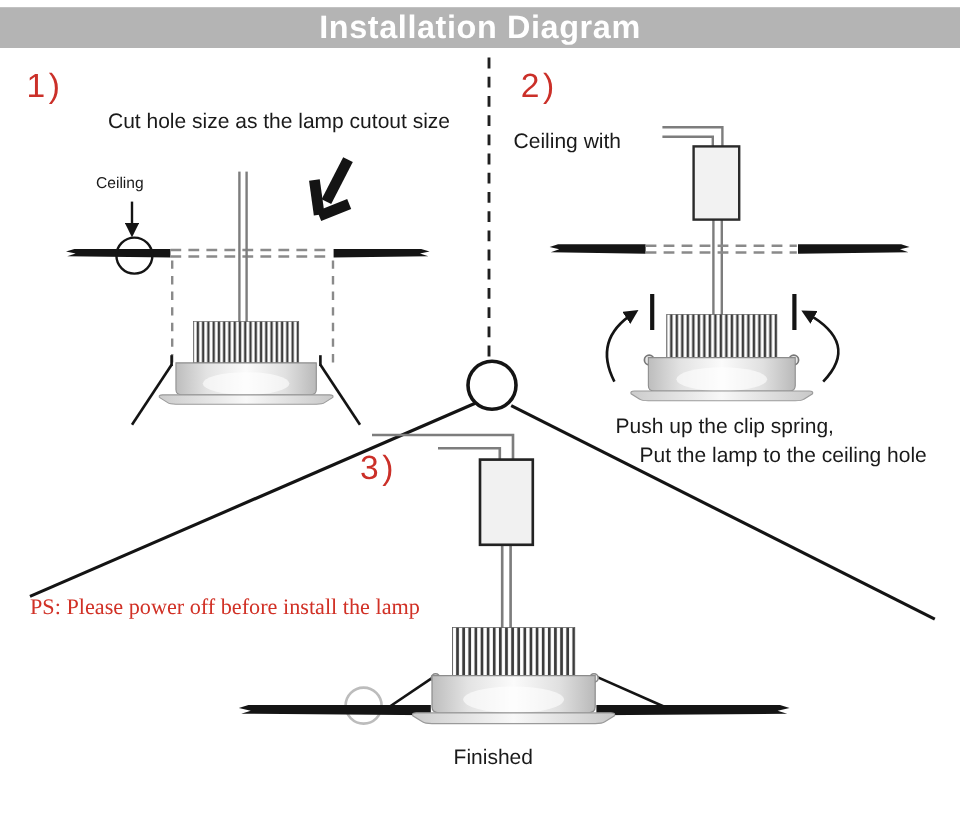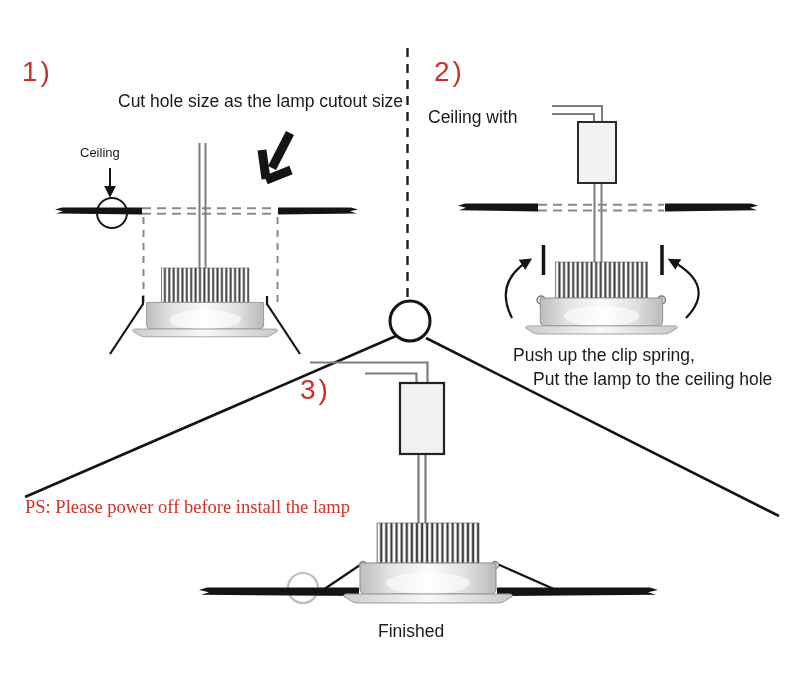--- a/index.html
+++ b/index.html
@@ -19,20 +19,21 @@
   .step-num { font-size:28px; color:#cb3029; letter-spacing:3px; }
   .caption  { font-size:17.5px; }
   .small-label { font-size:13px; }
   .red-note { font-size:18.5px; color:#d13126; }
 </style>
 </head>
 <body>
 
 <div id="stage">
 
+  <div class="title-bar">Installation Diagram</div>
 
   <svg class="scene" width="800" height="692" viewBox="0 0 800 692">
     <defs>
       <linearGradient id="bodyGrad" x1="0" y1="0" x2="1" y2="0">
         <stop offset="0" stop-color="#bdbdbd"></stop>
         <stop offset="0.22" stop-color="#e3e3e3"></stop>
         <stop offset="0.5" stop-color="#fbfbfb"></stop>
         <stop offset="0.78" stop-color="#e0e0e0"></stop>
         <stop offset="1" stop-color="#b9b9b9"></stop>
       </linearGradient>
@@ -152,21 +153,21 @@
         <line x1="363" y1="563" x2="323" y2="590" stroke="#141414" stroke-width="2.2"></line>
         <line x1="495" y1="563" x2="556" y2="590" stroke="#141414" stroke-width="2.2"></line>
         <circle cx="363" cy="565" r="3.5" fill="#eeeeee" stroke="#888888" stroke-width="1.3"></circle>
         <circle cx="495" cy="565" r="3.5" fill="#eeeeee" stroke="#888888" stroke-width="1.3"></circle>
       </g>
       <use href="#lamp" transform="translate(343,523)"></use>
     </g>
   </svg>
 
   <div class="txt step-num" style="left:22px; top:56px;">1)</div>
-  <div class="txt caption" style="left:90px; top:91px;margin-left:28px;">Cut hole size as the lamp cutout size</div>
+  <div class="txt caption" style="left:90px; top:91px;">Cut hole size as the lamp cutout size</div>
   <div class="txt small-label" style="left:80px; top:145px;">Ceiling</div>
 
   <div class="txt step-num" style="left:434px; top:56px;">2)</div>
   <div class="txt caption" style="left:428px; top:107px;">Ceiling with</div>
   <div class="txt caption" style="left:513px; top:345px;">Push up the clip spring,</div>
   <div class="txt caption" style="left:533px; top:369px;">Put the lamp to the ceiling hole</div>
 
   <div class="txt step-num" style="left:300px; top:374px;">3)</div>
   <div class="txt red-note" style="left:25px; top:497px;font-family:Liberation Serif, serif;">PS: Please power off before install the lamp</div>
   <div class="txt caption" style="left:378px; top:621px;">Finished</div>

